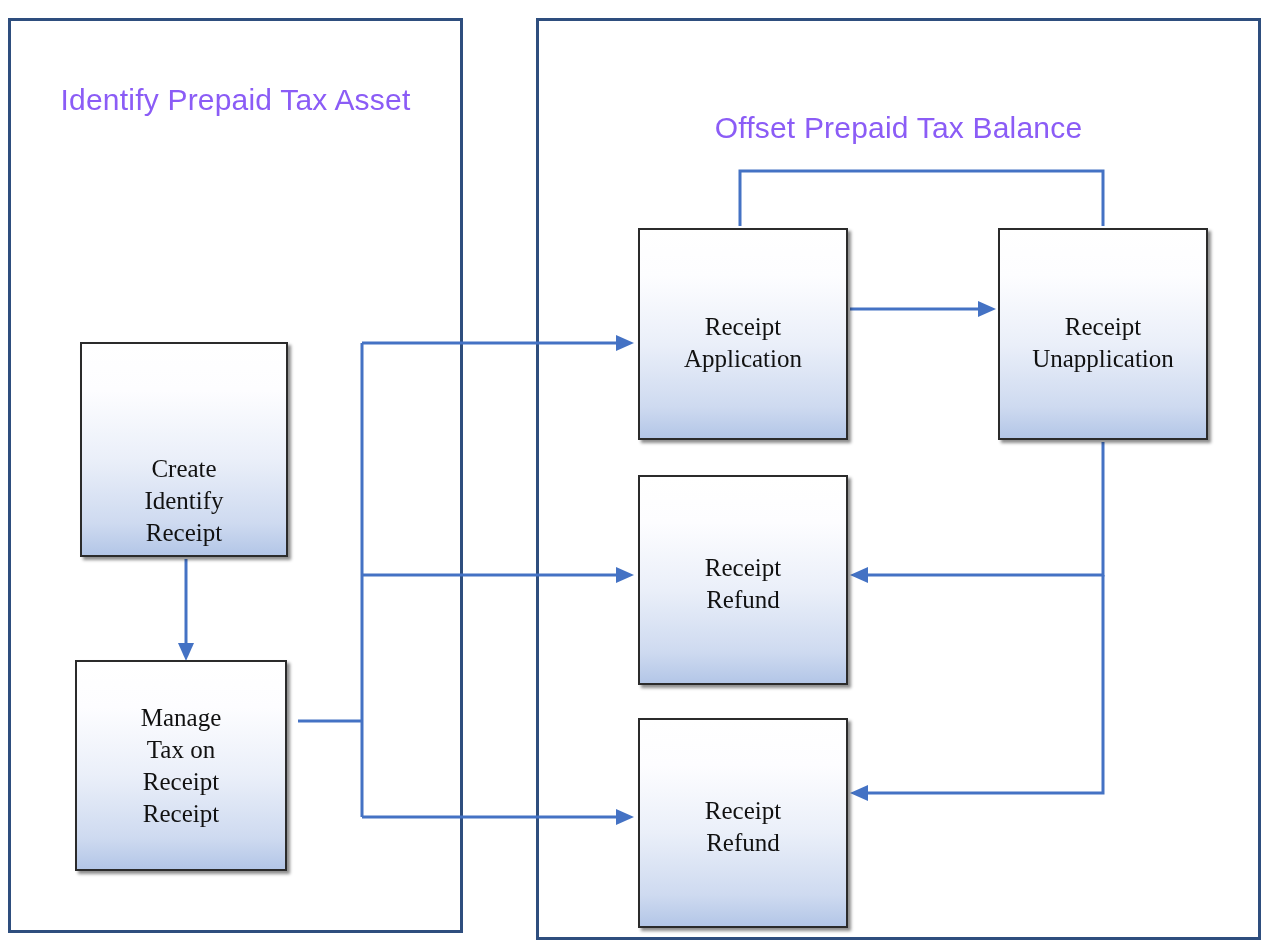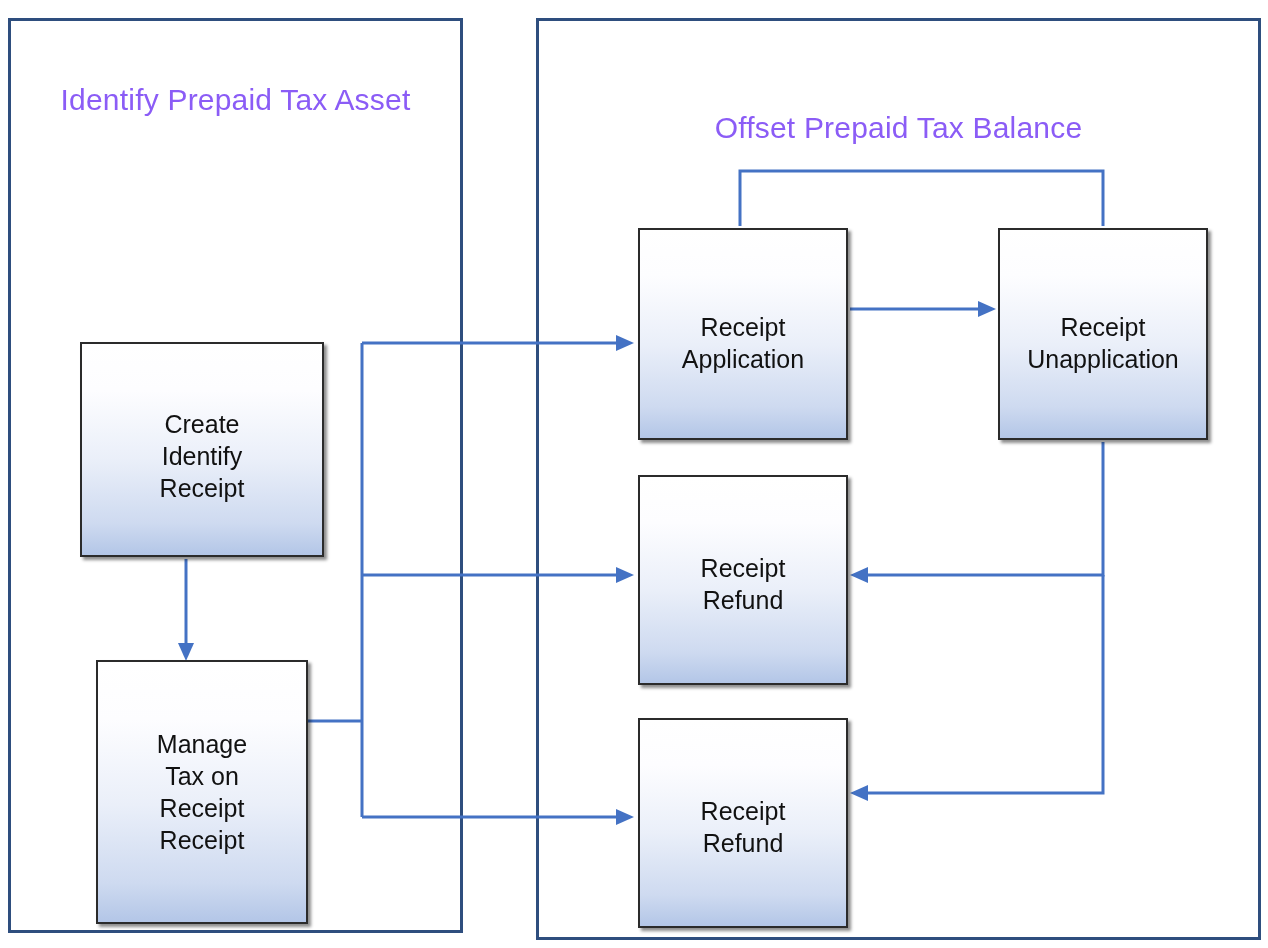--- a/index.html
+++ b/index.html
@@ -50,26 +50,27 @@
     background: linear-gradient(to bottom, #ffffff 0%, #fdfdff 22%, #eaeff9 55%, #cedaf0 85%, #b3c6e7 100%);
     box-shadow: 3px 3px 3px rgba(0,0,0,0.45);
     display: flex;
     align-items: center;
     justify-content: center;
     text-align: center;
     color: #111111;
     font-size: 25px;
     line-height: 1.28;
     padding: 12px 6px;
+    font-family: Liberation Serif, serif;
   }
   .node .node-label { display: block; }
 
   
-  #node-create-unapplied-receipt { left: 80px;  top: 342px; width: 244px; height: 215px; }
-  #node-manage-tax-advanced      { left: 96px;  top: 660px; width: 212px; height: 264px; }
+  #node-create-unapplied-receipt { left: 80px;  top: 342px; width: 208px; height: 215px; align-items: flex-end; }
+  #node-manage-tax-advanced      { left: 75px;  top: 660px; width: 212px; height: 211px; }
   #node-receipt-application      { left: 638px; top: 228px; width: 210px; height: 212px; }
   #node-receipt-unapplication    { left: 998px; top: 228px; width: 210px; height: 212px; }
   #node-receipt-refund-1         { left: 638px; top: 475px; width: 210px; height: 210px; }
   #node-receipt-refund-2         { left: 638px; top: 718px; width: 210px; height: 210px; }
 
   
   #node-receipt-application   .node-label { transform: translateY(9px); }
   #node-receipt-unapplication .node-label { transform: translateY(9px); }
   #node-receipt-refund-1      .node-label { transform: translateY(4px); }
   #node-receipt-refund-2      .node-label { transform: translateY(4px); }

